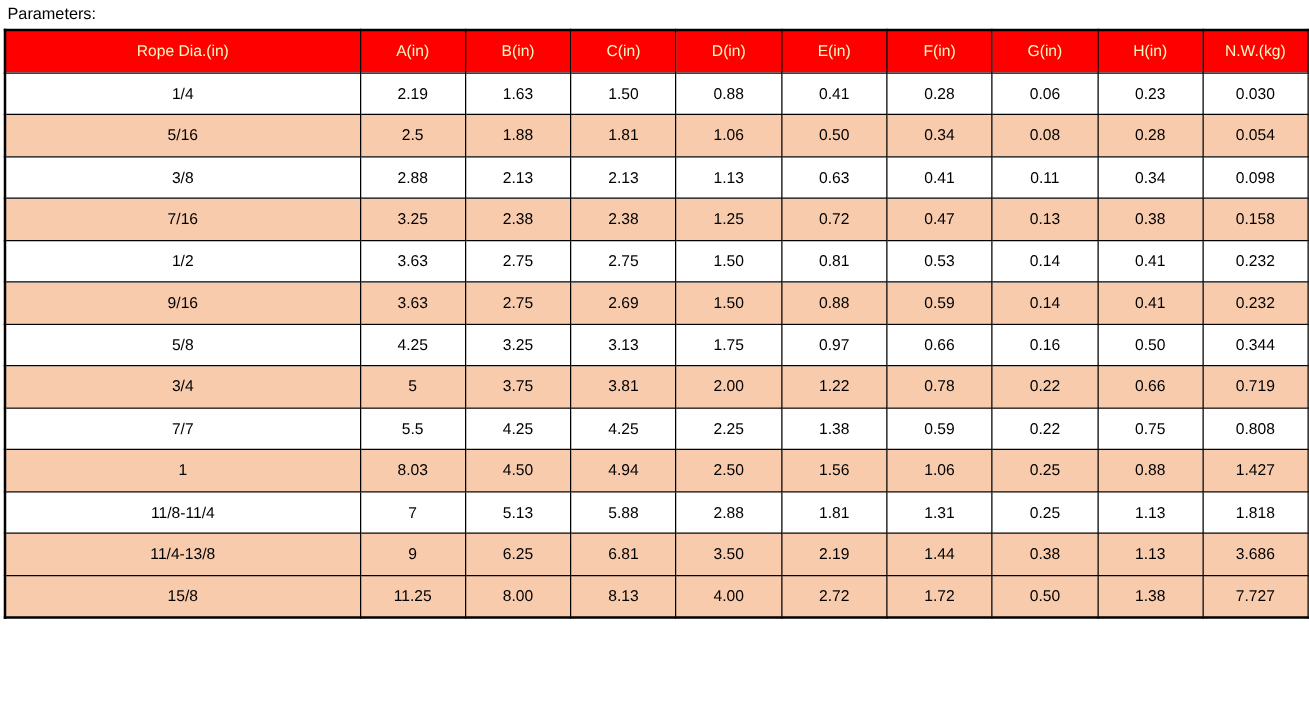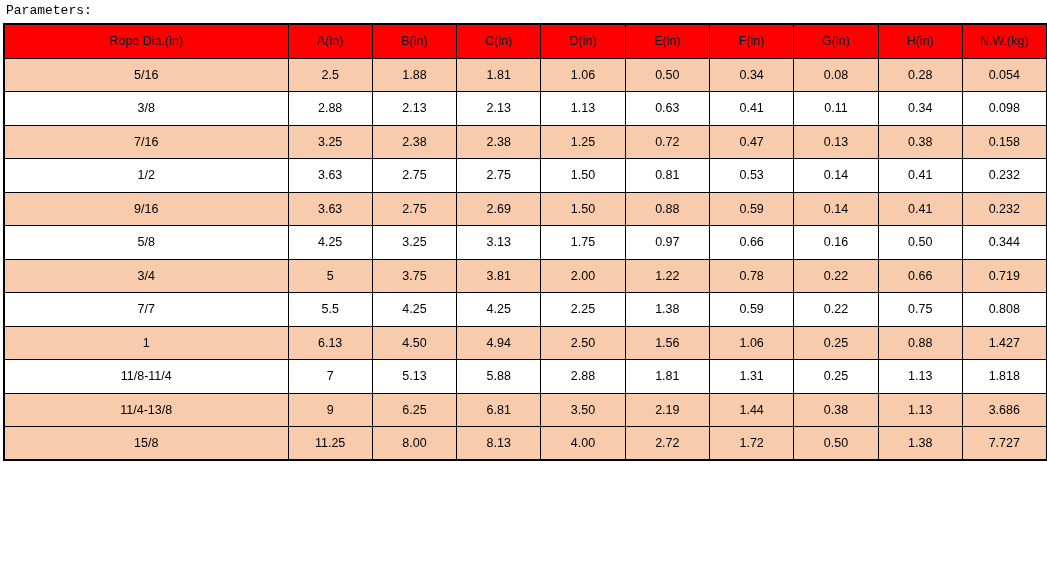--- a/index.html
+++ b/index.html
@@ -18,21 +18,20 @@
     position: relative;
     width: 1047px;
     height: 579px;
     box-sizing: border-box;
   }
   .caption {
     font-size: 13px;
     line-height: 16px;
     padding: 3px 0 4px 6px;
     color: #000;
-    font-family: Liberation Mono, monospace;
   }
   table.params {
     border-collapse: collapse;
     table-layout: fixed;
     width: 1043px;
     margin-left: 3px;
     border: 2px solid #000;
   }
   table.params th,
   table.params td {
@@ -40,21 +39,21 @@
     text-align: center;
     vertical-align: middle;
     font-size: 12.5px;
     height: 33.5px;
     padding: 0;
     box-sizing: border-box;
     white-space: nowrap;
   }
   table.params thead th {
     background: #ff0000;
-    color: #0f172a;
+    color: #fef9c3;
     font-weight: normal;
     height: 34px;
   }
   tbody tr.odd td {
     background: #ffffff;
   }
   tbody tr.even td {
     background: #f8cbad;
   }
   col.c0 { width: 284px; }
@@ -87,20 +86,32 @@
           <th>C(in)</th>
           <th>D(in)</th>
           <th>E(in)</th>
           <th>F(in)</th>
           <th>G(in)</th>
           <th>H(in)</th>
           <th>N.W.(kg)</th>
         </tr>
     </thead>
     <tbody id="body-rows">
+        <tr class="odd">
+          <td>1/4</td>
+          <td>2.19</td>
+          <td>1.63</td>
+          <td>1.50</td>
+          <td>0.88</td>
+          <td>0.41</td>
+          <td>0.28</td>
+          <td>0.06</td>
+          <td>0.23</td>
+          <td>0.030</td>
+        </tr>
         <tr class="even">
           <td>5/16</td>
           <td>2.5</td>
           <td>1.88</td>
           <td>1.81</td>
           <td>1.06</td>
           <td>0.50</td>
           <td>0.34</td>
           <td>0.08</td>
           <td>0.28</td>
@@ -185,21 +196,21 @@
           <td>4.25</td>
           <td>2.25</td>
           <td>1.38</td>
           <td>0.59</td>
           <td>0.22</td>
           <td>0.75</td>
           <td>0.808</td>
         </tr>
         <tr class="even">
           <td>1</td>
-          <td>6.13</td>
+          <td>8.03</td>
           <td>4.50</td>
           <td>4.94</td>
           <td>2.50</td>
           <td>1.56</td>
           <td>1.06</td>
           <td>0.25</td>
           <td>0.88</td>
           <td>1.427</td>
         </tr>
         <tr class="odd">

